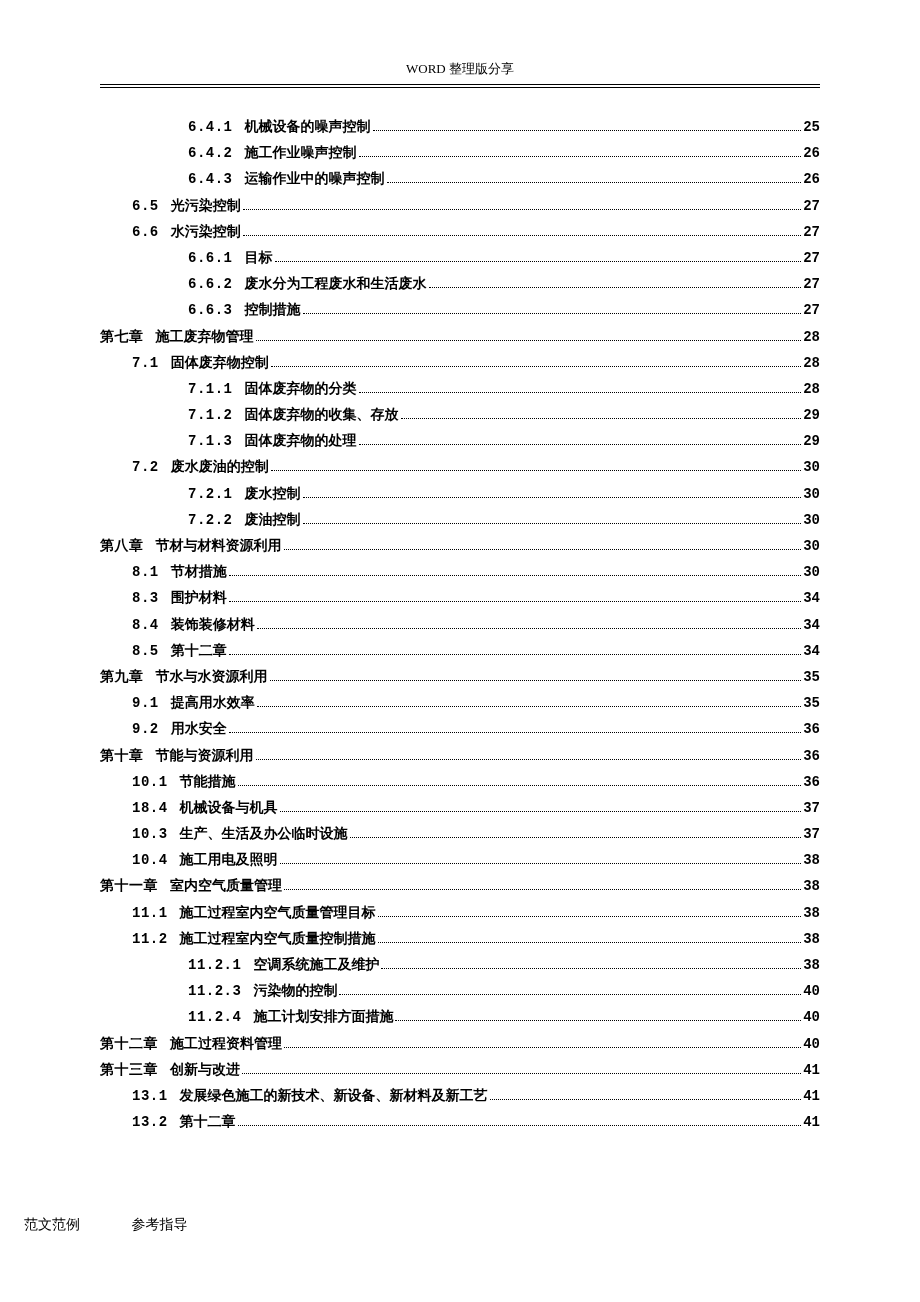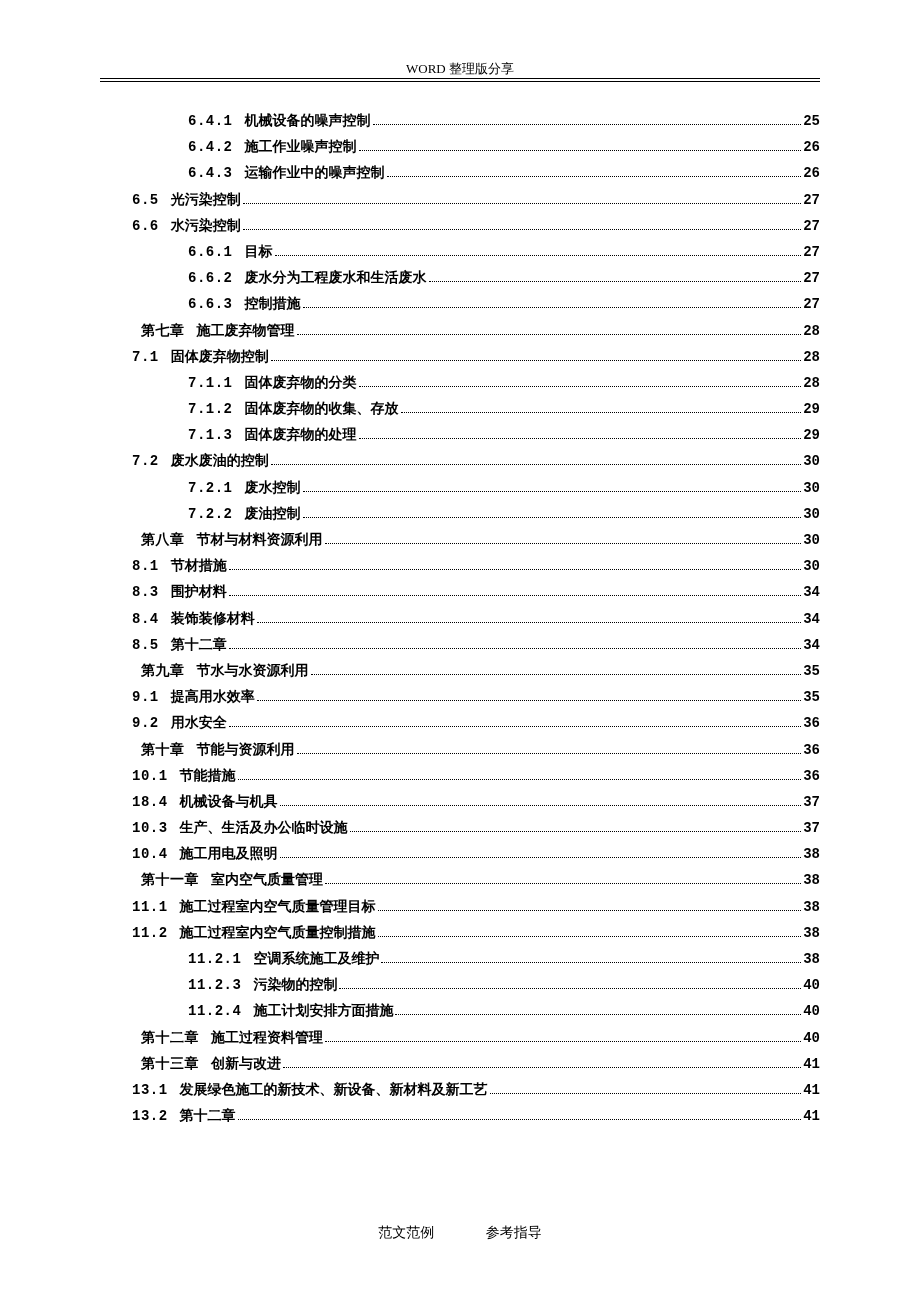--- a/index.html
+++ b/index.html
@@ -9,20 +9,21 @@
     width: 920px;
     height: 1302px;
     position: relative;
   }
   .page {
     padding: 60px 100px 0 100px;
   }
   .header {
     text-align: center;
     font-size: 13px;
+    padding-bottom: 6px;
     border-bottom: 1px solid #000;
     margin-bottom: 2px;
   }
   .header-line {
     border-bottom: 1px solid #000;
     margin-bottom: 28px;
   }
   .toc {
     font-size: 14px;
     line-height: 1.55;
@@ -43,28 +44,28 @@
   }
   .dots {
     flex: 1;
     border-bottom: 1.5px dotted #000;
     margin: 0 2px 3px 2px;
     min-width: 10px;
   }
   .page-num {
     font-family: "Courier New", monospace;
   }
-  .indent-1 { padding-left: 0px; margin-left: 41px; }
+  .indent-1 { padding-left: 0px; }
   .indent-2 { padding-left: 32px; }
   .indent-3 { padding-left: 88px; }
   .footer {
     position: absolute;
-    bottom: 60px;
+    bottom: 68px;
     width: 100%;
-    text-align: center;
+    text-align: left;
     font-size: 14px;
   }
   .footer span { margin: 0 24px; }
 </style>
 </head>
 <body>
 
 <div class="page">
   <div class="header">WORD 整理版分享</div>
   <div class="header-line"></div>

